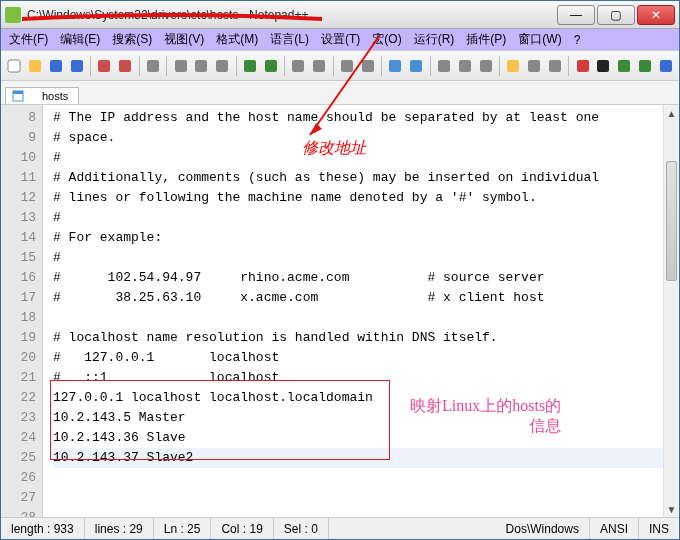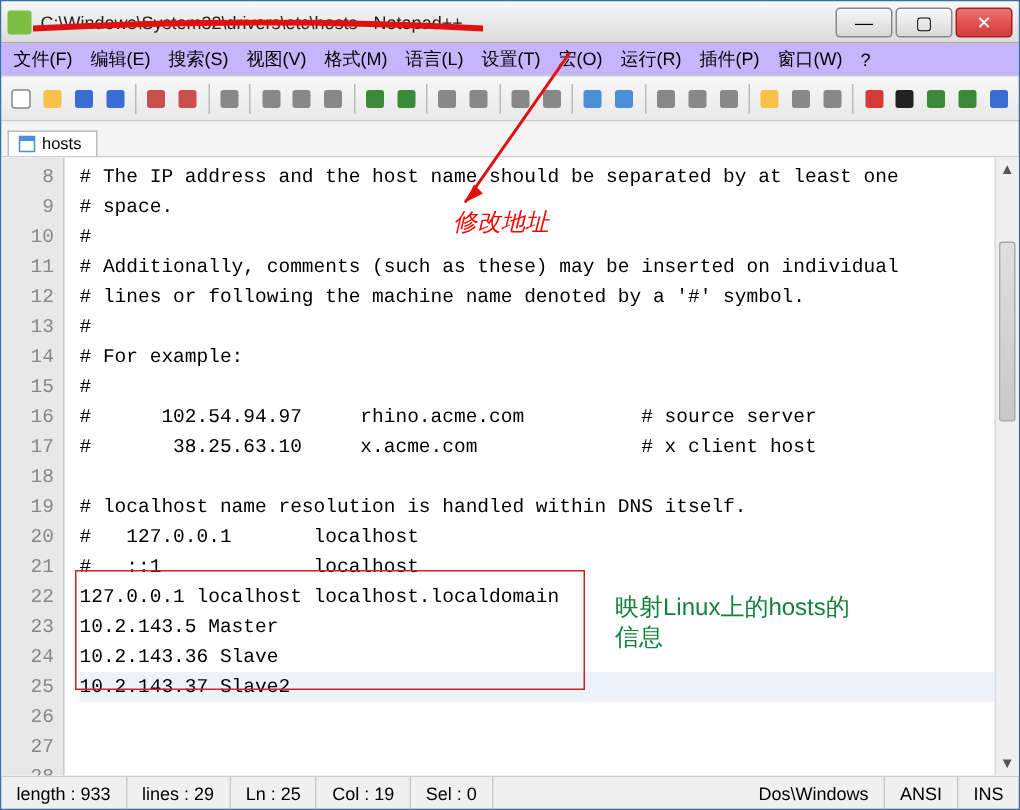--- a/index.html
+++ b/index.html
@@ -10,38 +10,38 @@
   .titlebar .title { flex: 1; color: #222; }
   .titlebar .win-btns { display: flex; gap: 0; }
   .titlebar .win-btn { width: 38px; height: 20px; display: flex; align-items: center; justify-content: center; border: 1px solid #888; background: linear-gradient(#f8f8f8,#d8d8d8); border-radius: 3px; margin-left: 2px; cursor: pointer; font-size: 12px; }
   .titlebar .win-btn.close { background: linear-gradient(#f07070,#d43a3a); color: #fff; border-color: #a02020; }
   .menubar { height: 22px; background: #c4b5fd; display: flex; align-items: center; padding: 0 2px; border-bottom: 1px solid #ccc; }
   .menubar .menu-item { padding: 2px 6px; cursor: pointer; }
   .toolbar { height: 30px; background: linear-gradient(#f8f8f8,#e8e8e8); border-bottom: 1px solid #ccc; display: flex; align-items: center; padding: 0 4px; gap: 2px; }
   .toolbar .tbtn { width: 20px; height: 20px; display: flex; align-items: center; justify-content: center; cursor: pointer; border-radius: 2px; }
   .toolbar .sep { width: 1px; height: 20px; background: #bbb; margin: 0 2px; }
   .tabbar { height: 24px; background: #f4f4f4; display: flex; align-items: flex-end; padding: 0 4px; border-bottom: 1px solid #ccc; }
-  .tab { background: #fff; border: 1px solid #bbb; border-bottom: none; padding: 2px 10px 2px 6px; display: flex; align-items: center; gap: 4px; font-size: 11px; }
+  .tab { background: #fff; border: 1px solid #bbb; border-bottom: none; padding: 2px 10px 2px 6px; display: flex; align-items: center; gap: 18px; font-size: 11px; }
   .tab .file-icon { width: 12px; height: 12px; }
   .tab .file-icon svg { display:block; }
   .editor { flex: 1; display: flex; background: #fff; font-family: Consolas, "Courier New", monospace; font-size: 13px; overflow: hidden; position: relative; }
   .gutter { width: 42px; background: #e8e8e8; color: #888; text-align: right; padding: 3px 6px 3px 0; line-height: 20px; border-right: 1px solid #ccc; }
   .gutter div { height: 20px; }
   .code { flex: 1; padding: 3px 0 3px 10px; line-height: 20px; position: relative; white-space: pre; color: #000; }
   .code .line { height: 20px; }
   .code .line.cur { background: #eef3fb; }
   .statusbar { height: 22px; background: #f0f0f0; border-top: 1px solid #ccc; display: flex; align-items: center; font-size: 12px; }
   .statusbar .cell { padding: 0 10px; border-right: 1px solid #ccc; height: 100%; display: flex; align-items: center; }
   .statusbar .spacer { flex: 1; }
   
   .anno-red-underline { position: absolute; left: 22px; top: 13px; width: 300px; height: 10px; }
   .anno-arrow { position: absolute; left: 250px; top: 35px; width: 140px; height: 125px; pointer-events: none; }
   .anno-text1 { position: absolute; left: 302px; top: 138px; color: #f00; font-size: 16px; font-family: SimSun, serif; font-style: italic; }
   .anno-box { position: absolute; left: 50px; top: 380px; width: 340px; height: 80px; border: 1px solid #d02020; pointer-events:none; }
-  .anno-text2 { position: absolute; left: 410px; top: 396px; color: #15803d; font-size: 16px; font-family: Liberation Sans, sans-serif; line-height: 20px; }
+  .anno-text2 { position: absolute; left: 410px; top: 396px; color: #ec4899; font-size: 16px; font-family: Liberation Serif, serif; line-height: 20px; text-align: right; }
   .scrollbar-v { position: absolute; right: 1px; top: 105px; width: 16px; bottom: 23px; background: #f0f0f0; border-left: 1px solid #ddd; display:flex; flex-direction:column; }
   .scrollbar-v .arrow { height:16px; display:flex; align-items:center; justify-content:center; font-size:10px; color:#555; cursor:pointer; }
   .scrollbar-v .track { flex:1; position:relative; }
   .scrollbar-v .thumb { position:absolute; left:2px; right:2px; top:40px; height:120px; background:linear-gradient(#e0e0e0,#c8c8c8); border:1px solid #aaa; border-radius:2px; cursor:pointer; }
 </style>
 </head>
 <body>
 
 <div class="window">
 

